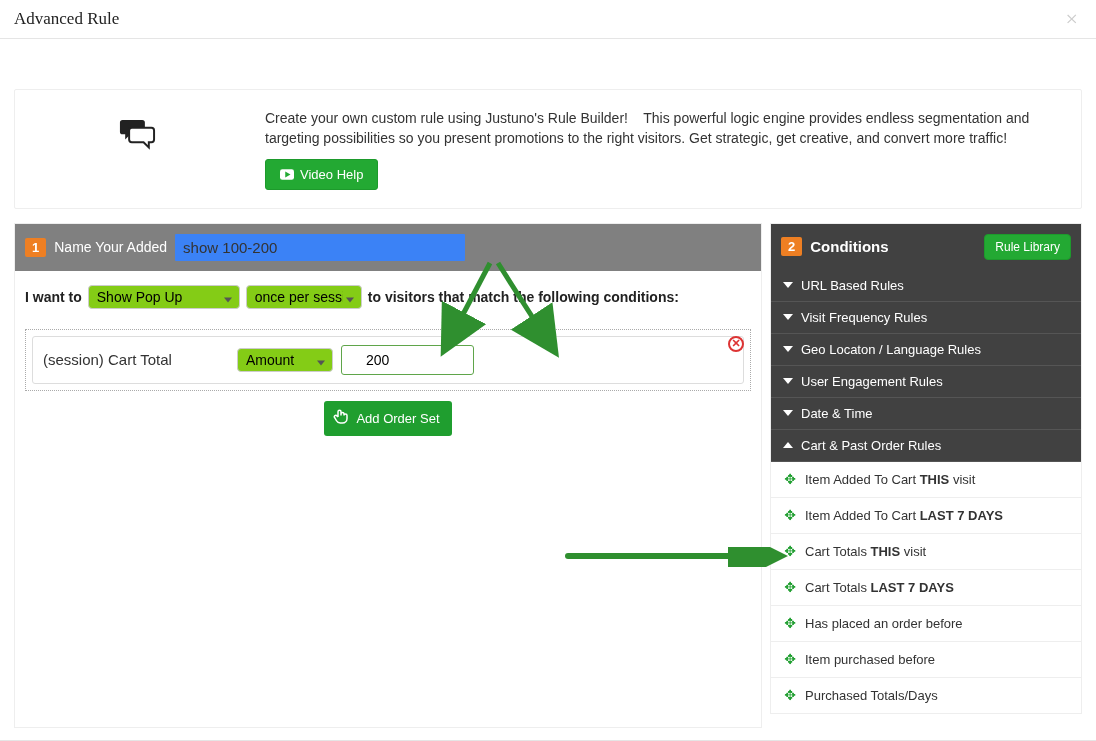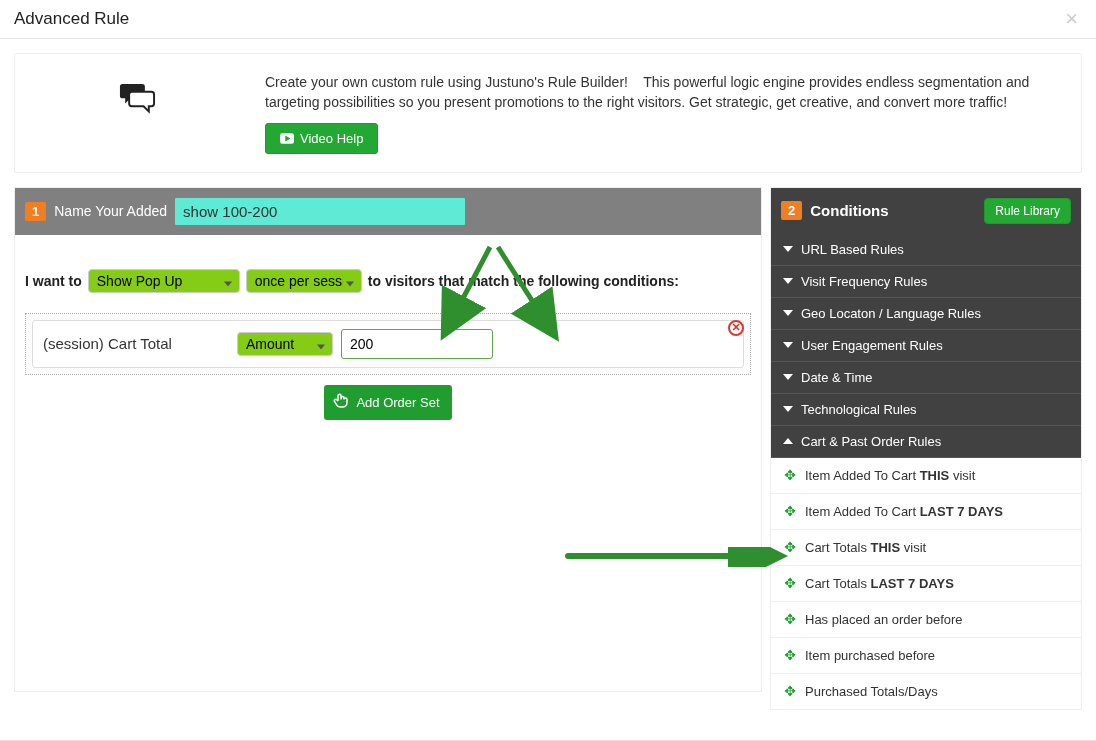--- a/index.html
+++ b/index.html
@@ -1,47 +1,47 @@
 <!DOCTYPE html>
 <html><head>
 <meta charset="utf-8">
 <style>
   * { box-sizing: border-box; margin: 0; padding: 0; }
   body { font-family: "Helvetica Neue", Arial, sans-serif; font-size: 14px; color: #333; background: #fff; }
   .modal { width: 1096px; height: 741px; position: relative; border-bottom: 1px solid #e5e5e5; }
-  .modal-header { border-bottom: 1px solid #e5e5e5; padding: 8px 14px; display: flex; justify-content: space-between; align-items: center; }
+  .modal-header { border-bottom: 1px solid #e5e5e5; padding: 8px 14px; display: flex; justify-content: space-between; align-items: center; font-family: Liberation Serif, serif; }
   .modal-title { font-size: 17px; font-weight: 500; color: #222; }
   .close-btn { font-size: 22px; color: #ccc; cursor: pointer; line-height: 1; padding: 0 4px; }
   .content { padding: 14px; display: flex; flex-direction: column; gap: 14px; }
-  .intro-box { border: 1px solid #eee; border-radius: 2px; padding: 18px 22px; display: flex; align-items: flex-start; gap: 28px; }
+  .intro-box { border: 1px solid #eee; border-radius: 2px; padding: 18px 22px; display: flex; align-items: flex-start; gap: 28px; margin-top: 36px; }
   .chat-icon { width: 200px; display: flex; justify-content: center; padding-top: 4px; }
   .chat-icon svg { width: 42px; height: 42px; }
   .intro-text { flex: 1; font-size: 14px; line-height: 1.45; color: #333; }
   .btn-green { background: #23a933; color: #fff; border: 1px solid #1d9a2c; border-radius: 3px; padding: 7px 14px; font-size: 13px; cursor: pointer; display: inline-flex; align-items: center; gap: 6px; margin-top: 10px; }
   .btn-green-small { background: #23a933; color: #fff; border: 1px solid #1d9a2c; border-radius: 4px; padding: 5px 10px; font-size: 12px; cursor: pointer; }
   .main-row { display: flex; gap: 8px; align-items: flex-start; }
   .left-col { flex: 1; border: 1px solid #eee; min-height: 505px; }
   .right-col { width: 312px; }
   .bar-gray { background: #808080; color: #fff; padding: 10px 10px; display: flex; align-items: center; gap: 8px; }
   .bar-dark { background: #414141; color: #fff; padding: 10px 10px; display: flex; align-items: center; gap: 8px; justify-content: space-between; }
   .step-badge { background: #ee7f23; color: #fff; font-weight: bold; font-size: 13px; padding: 2px 7px; border-radius: 2px; }
   .bar-label { font-size: 14px; }
-  .name-input { background: #5eead4; color: #333; border: none; padding: 5px 8px; font-size: 15px; width: 290px; border-radius: 1px; }
-  .rule-body { padding: 14px 10px 10px 10px; position: relative; margin-top: 20px; }
+  .name-input { background: #3b82f6; color: #333; border: none; padding: 5px 8px; font-size: 15px; width: 290px; border-radius: 1px; }
+  .rule-body { padding: 14px 10px 10px 10px; position: relative; }
   .sentence { display: flex; align-items: center; gap: 6px; flex-wrap: wrap; font-weight: bold; font-size: 14px; color: #222; }
   .select { font-weight: normal; font-size: 14px; border: 1px solid #ccc; border-radius: 4px; padding: 3px 18px 3px 8px; background: #84cc16; appearance: none; -webkit-appearance: none; position: relative; }
   .select-wrap { position: relative; display: inline-block; }
   .select-wrap::after { content: ""; position: absolute; right: 8px; top: 50%; transform: translateY(-50%); width: 0; height: 0; border-left: 4px solid transparent; border-right: 4px solid transparent; border-top: 5px solid #555; pointer-events: none; }
   .select-wrap.double::before { content: ""; position: absolute; right: 8px; top: 35%; transform: translateY(-50%); width: 0; height: 0; border-left: 4px solid transparent; border-right: 4px solid transparent; border-bottom: 5px solid #555; pointer-events: none; }
   .select-wrap.double::after { top: 65%; }
   .cond-box { border: 1px dotted #aaa; margin-top: 20px; padding: 6px; position: relative; }
   .cond-row { border: 1px solid #ddd; border-radius: 3px; padding: 8px 10px; display: flex; align-items: center; gap: 8px; background: #fff; }
   .cond-label { font-size: 15px; color: #333; flex: 0 0 186px; }
   .cond-select { flex: 0 0 auto; }
-  .cond-input { border: 1px solid #5fa54a; border-radius: 3px; padding: 6px 8px; font-size: 14px; width: 152px; }
+  .cond-input { border: 1px solid #5fa54a; border-radius: 3px; padding: 6px 24px; font-size: 14px; width: 133px; }
   .remove-cond { width: 16px; height: 16px; border: 2px solid #d33; border-radius: 50%; display: flex; align-items: center; justify-content: center; color: #d33; font-size: 11px; font-weight: bold; cursor: pointer; position: absolute; top: 0px; right: 0px; background: #fff; }
   .add-ruleset { background: #1f9e2f; color: #fff; border: none; border-radius: 3px; padding: 7px 12px 7px 8px; font-size: 13px; cursor: pointer; display: inline-flex; align-items: center; gap: 6px; margin: 10px auto 0; }
   .add-ruleset-wrap { text-align: center; }
   .right-panel { border: 1px solid #eee; }
   .cond-title { font-weight: bold; font-size: 15px; }
   .rule-cat { background: #414141; color: #fff; padding: 8px 12px; font-size: 13px; border-bottom: 1px solid #555; cursor: pointer; display: flex; align-items: center; gap: 8px; }
   .rule-cat.expanded { background: #414141; }
   .chev { width: 0; height: 0; display: inline-block; }
   .chev-down { border-left: 5px solid transparent; border-right: 5px solid transparent; border-top: 6px solid #fff; }
   .chev-up { border-left: 5px solid transparent; border-right: 5px solid transparent; border-bottom: 6px solid #fff; }
@@ -177,24 +177,20 @@
                 <span>Geo Locaton / Language Rules</span>
               </div>
               <div class="rule-cat">
                 <span class="chev chev-down"></span>
                 <span>User Engagement Rules</span>
               </div>
               <div class="rule-cat">
                 <span class="chev chev-down"></span>
                 <span>Date &amp; Time</span>
               </div>
-              <div class="rule-cat">
-                <span class="chev chev-down"></span>
-                <span>Technological Rules</span>
-              </div>
               <div class="rule-cat expanded">
                 <span class="chev chev-up"></span>
                 <span>Cart &amp; Past Order Rules</span>
               </div>
               <div class="drag-list">
                 <div class="drag-item">
                   <span class="move-icon">✥</span>
                   <span>Item Added To Cart <b>THIS</b> visit</span>
                 </div>
                 <div class="drag-item">

